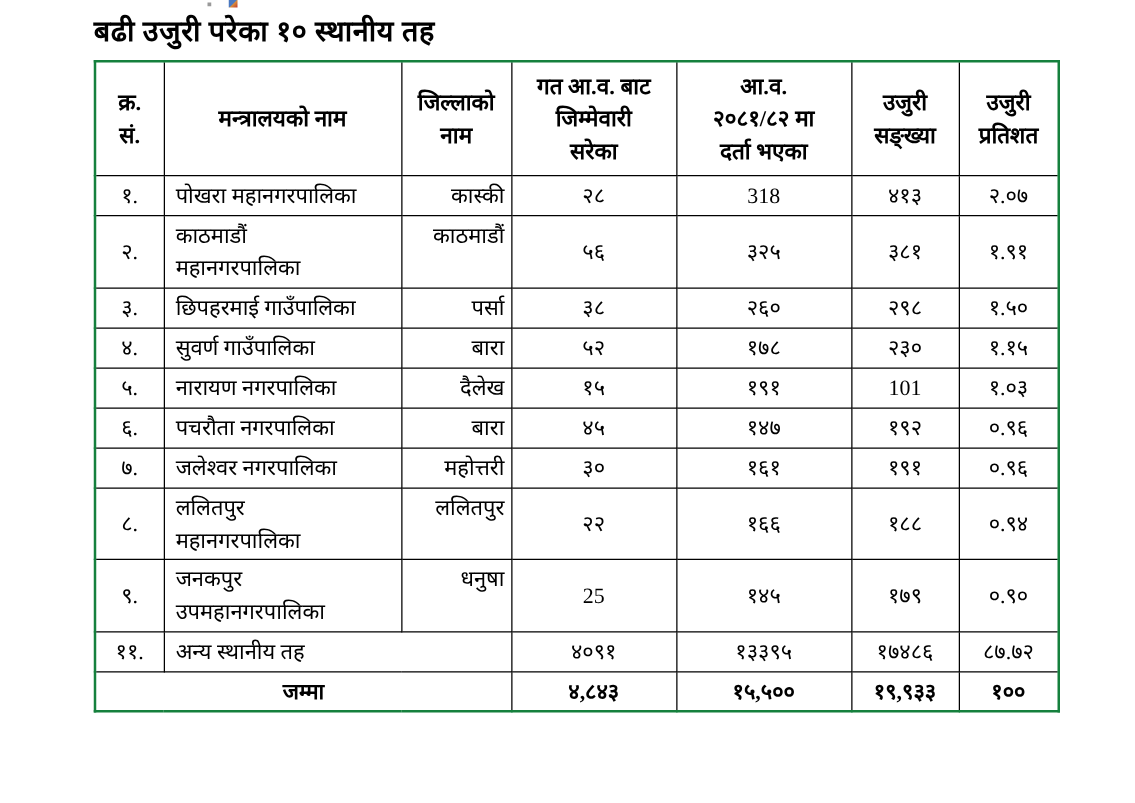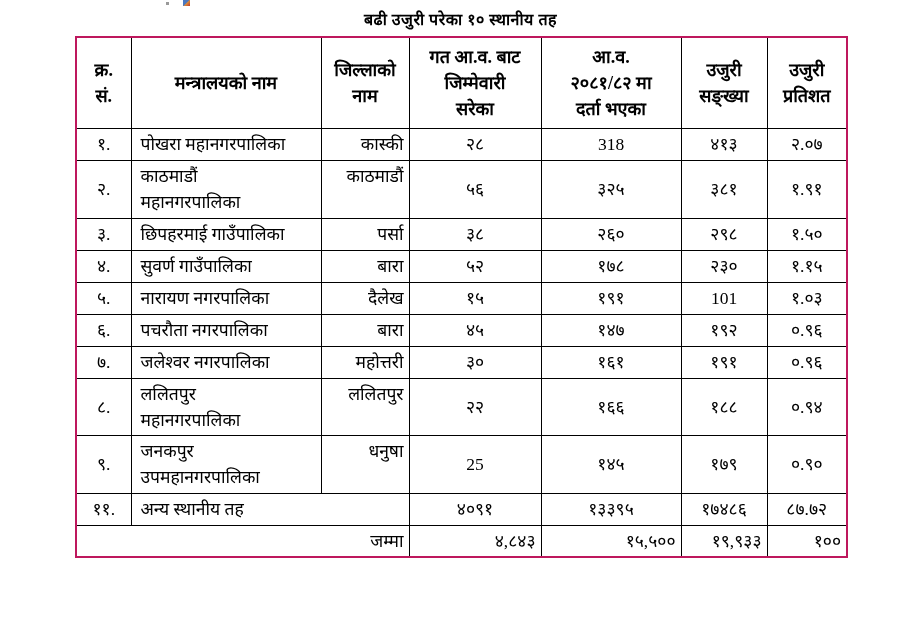--- a/index.html
+++ b/index.html
@@ -13,22 +13,22 @@
     position: relative;
     overflow: hidden;
     font-family: "Liberation Serif", "DejaVu Serif", serif;
     color: #000000;
   }
   .page-title {
     position: absolute;
     top: 8px;
     left: 75px;
     width: 771px;
-    text-align: center;
-    font-size: 16px;
+    text-align: left;
+    font-size: 23px;
     font-weight: 700;
     letter-spacing: 0.5px;
     white-space: nowrap;
   }
   .artifact {
     position: absolute;
     top: 0;
     left: 166px;
     width: 26px;
     height: 7px;
@@ -37,26 +37,26 @@
     position: absolute; left: 0; top: 2px; width: 3px; height: 3px;
     background: #9a9a9a; display: inline-block;
   }
   .artifact .dot-b {
     position: absolute; left: 17px; top: 0; width: 7px; height: 6px;
     background: linear-gradient(135deg, #4a78c0 0%, #4a78c0 45%, #d98a3a 55%, #c0392b 100%);
     display: inline-block;
   }
   table.main-table {
     position: absolute;
-    top: 36px;
+    top: 48px;
     left: 75px;
     width: 771px;
     border-collapse: collapse;
     table-layout: fixed;
-    border: 2px solid #be185d;
+    border: 2px solid #15803d;
   }
   .main-table th, .main-table td {
     border: 1.5px solid #000000;
     overflow: hidden;
   }
   .main-table thead th {
     font-size: 18px;
     font-weight: 700;
     text-align: center;
     vertical-align: middle;
@@ -69,21 +69,21 @@
     font-size: 17.5px;
     line-height: 1.5;
     padding: 2px 5px;
   }
   .main-table tbody tr { height: 32px; }
   .c-sn       { text-align: center; vertical-align: middle; }
   .c-name     { text-align: left;   vertical-align: top; white-space: pre-line; padding-left: 9px !important; margin-left: 36px; }
   .c-district { text-align: right;   vertical-align: top; padding-left: 7px !important; }
   .c-num      { text-align: center; vertical-align: middle; }
   .total-row  { height: 31px; }
-  .total-row td { font-weight: 400; text-align: right; }
+  .total-row td { font-weight: 700; }
   .total-label { text-align: center; vertical-align: middle; }
 </style>
 </head>
 <body>
 
 <span class="artifact">
   <span class="dot-a"></span>
   <span class="dot-b"></span>
 </span>
 

